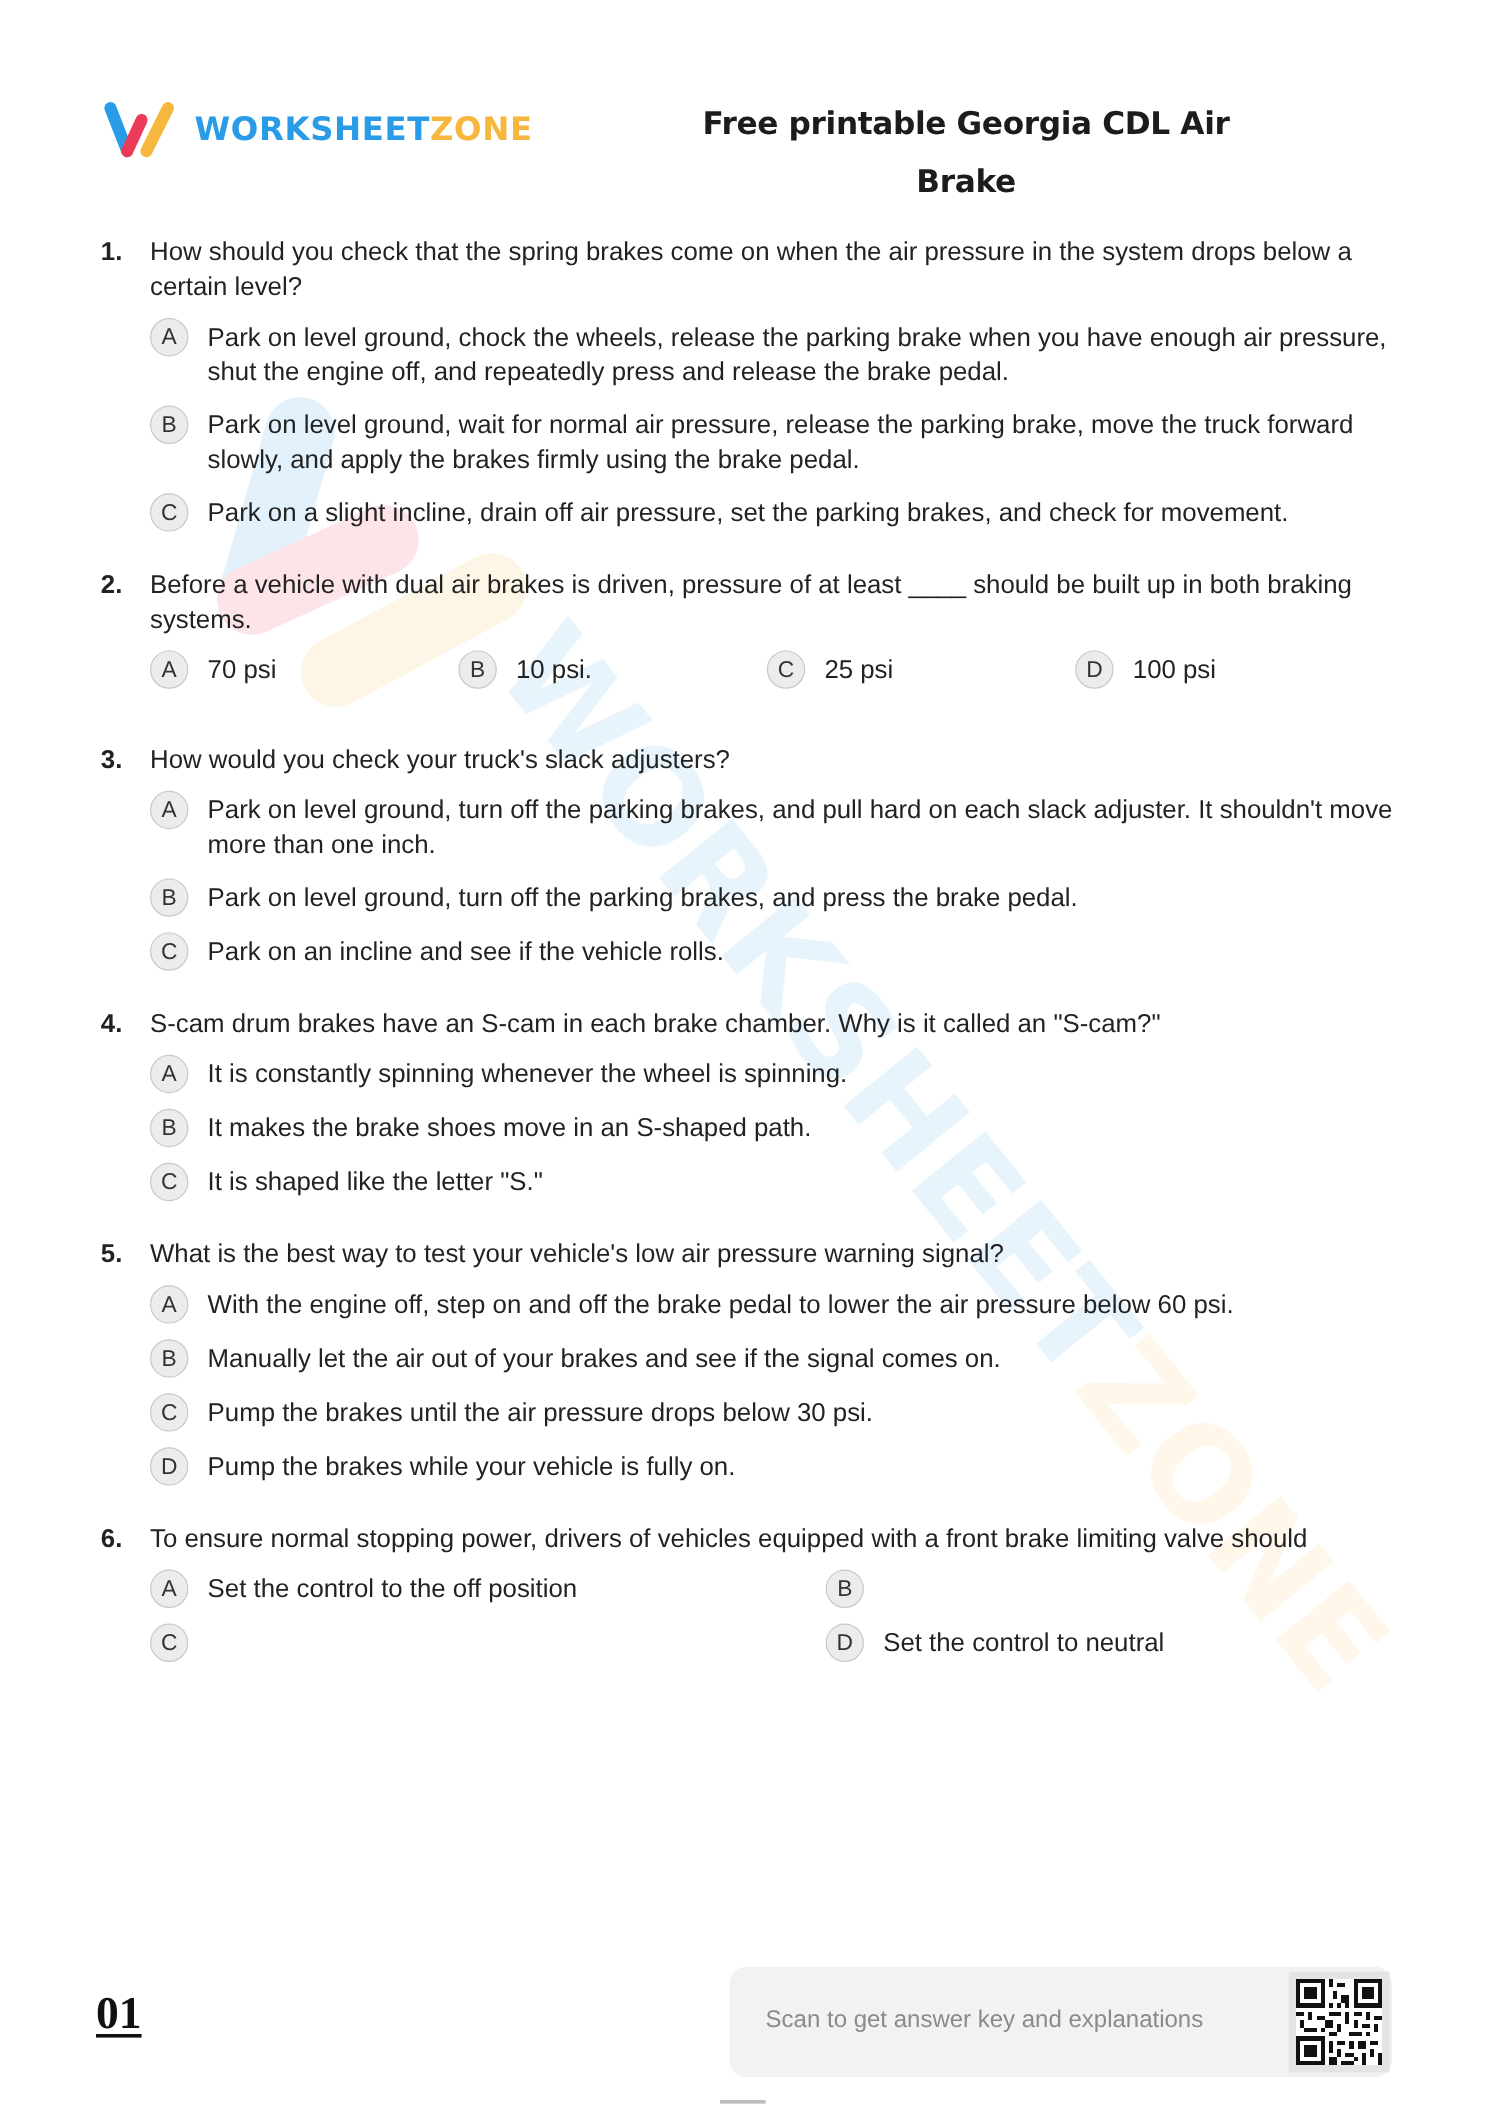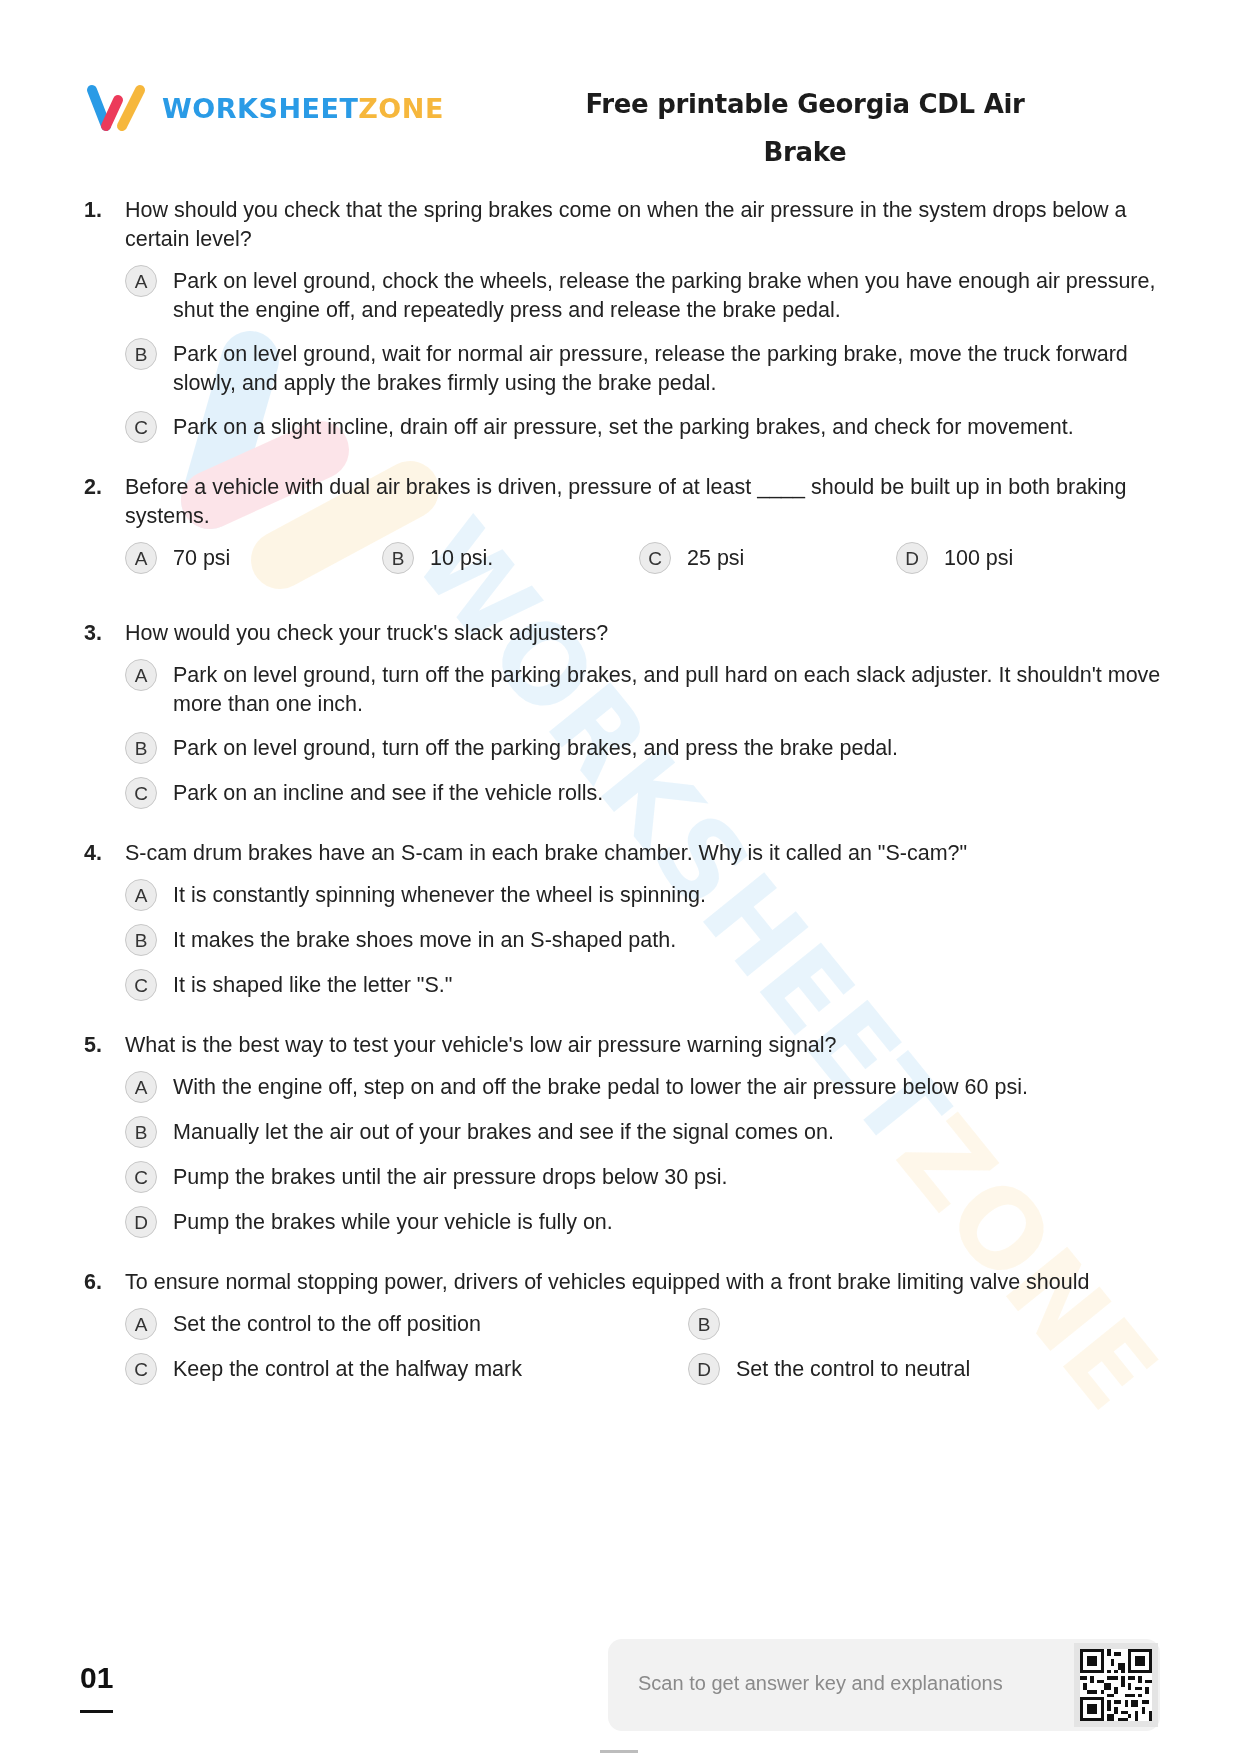--- a/index.html
+++ b/index.html
@@ -22,21 +22,21 @@
   .q-num { width: 41px; flex: none; font-weight: bold; }
   .q-text { flex: 1; }
   .options { margin-left: 41px; margin-top: 13px; }
   .option { display: flex; align-items: flex-start; font-size: 21.5px; line-height: 29px; margin-bottom: 15px; }
   .badge { flex: none; width: 32px; height: 32px; border-radius: 50%; border: 1px solid #c8c8c8; background: #ececec; display: flex; align-items: center; justify-content: center; font-size: 19px; color: #333; margin-top: -2px; margin-right: 16px; }
   .opt-text { flex: 1; }
   .options.row4 { display: flex; }
   .options.row4 .option { width: 257px; }
   .options.grid2 { display: grid; grid-template-columns: 563px 1fr; }
 
-  .footer-num { position: absolute; left: 80px; top: 1662px; font-size: 30px; font-weight: 900; color: #111; border-bottom: 3px solid #111; line-height: 32px; padding-bottom: 16px; z-index: 2; font-family: Liberation Sans, sans-serif; }
+  .footer-num { position: absolute; left: 80px; top: 1662px; font-size: 38px; font-weight: 900; color: #111; border-bottom: 3px solid #111; line-height: 32px; padding-bottom: 1px; z-index: 2; font-family: Liberation Serif, serif; }
   .scan-box { position: absolute; left: 608px; top: 1639px; width: 552px; height: 92px; background: #f2f2f2; border-radius: 14px; z-index: 2; }
   .scan-text { position: absolute; left: 30px; top: 33px; font-size: 20px; color: #8a8a8a; }
   .qr { position: absolute; left: 466px; top: 4px; width: 84px; height: 84px; background: #e4e4e4; padding: 6px; }
   .qr svg { width: 72px; height: 72px; display: block; }
   .bottom-line { position: absolute; left: 600px; top: 1750px; width: 38px; height: 3px; background: #bdbdbd; }
 </style>
 </head>
 <body>
 
 <svg class="watermark" viewBox="0 0 1239 1754">
@@ -189,21 +189,20 @@
     <div class="options grid2">
       <div class="option">
           <span class="badge">A</span>
           <span class="opt-text">Set the control to the off position</span>
         </div>
       <div class="option">
           <span class="badge">B</span>
         </div>
       <div class="option">
           <span class="badge">C</span>
-          <span class="opt-text">Keep the control at the halfway mark</span>
         </div>
       <div class="option">
           <span class="badge">D</span>
           <span class="opt-text">Set the control to neutral</span>
         </div>
     </div>
   </div>
 </div>
 
 <div class="footer-num">01</div>

